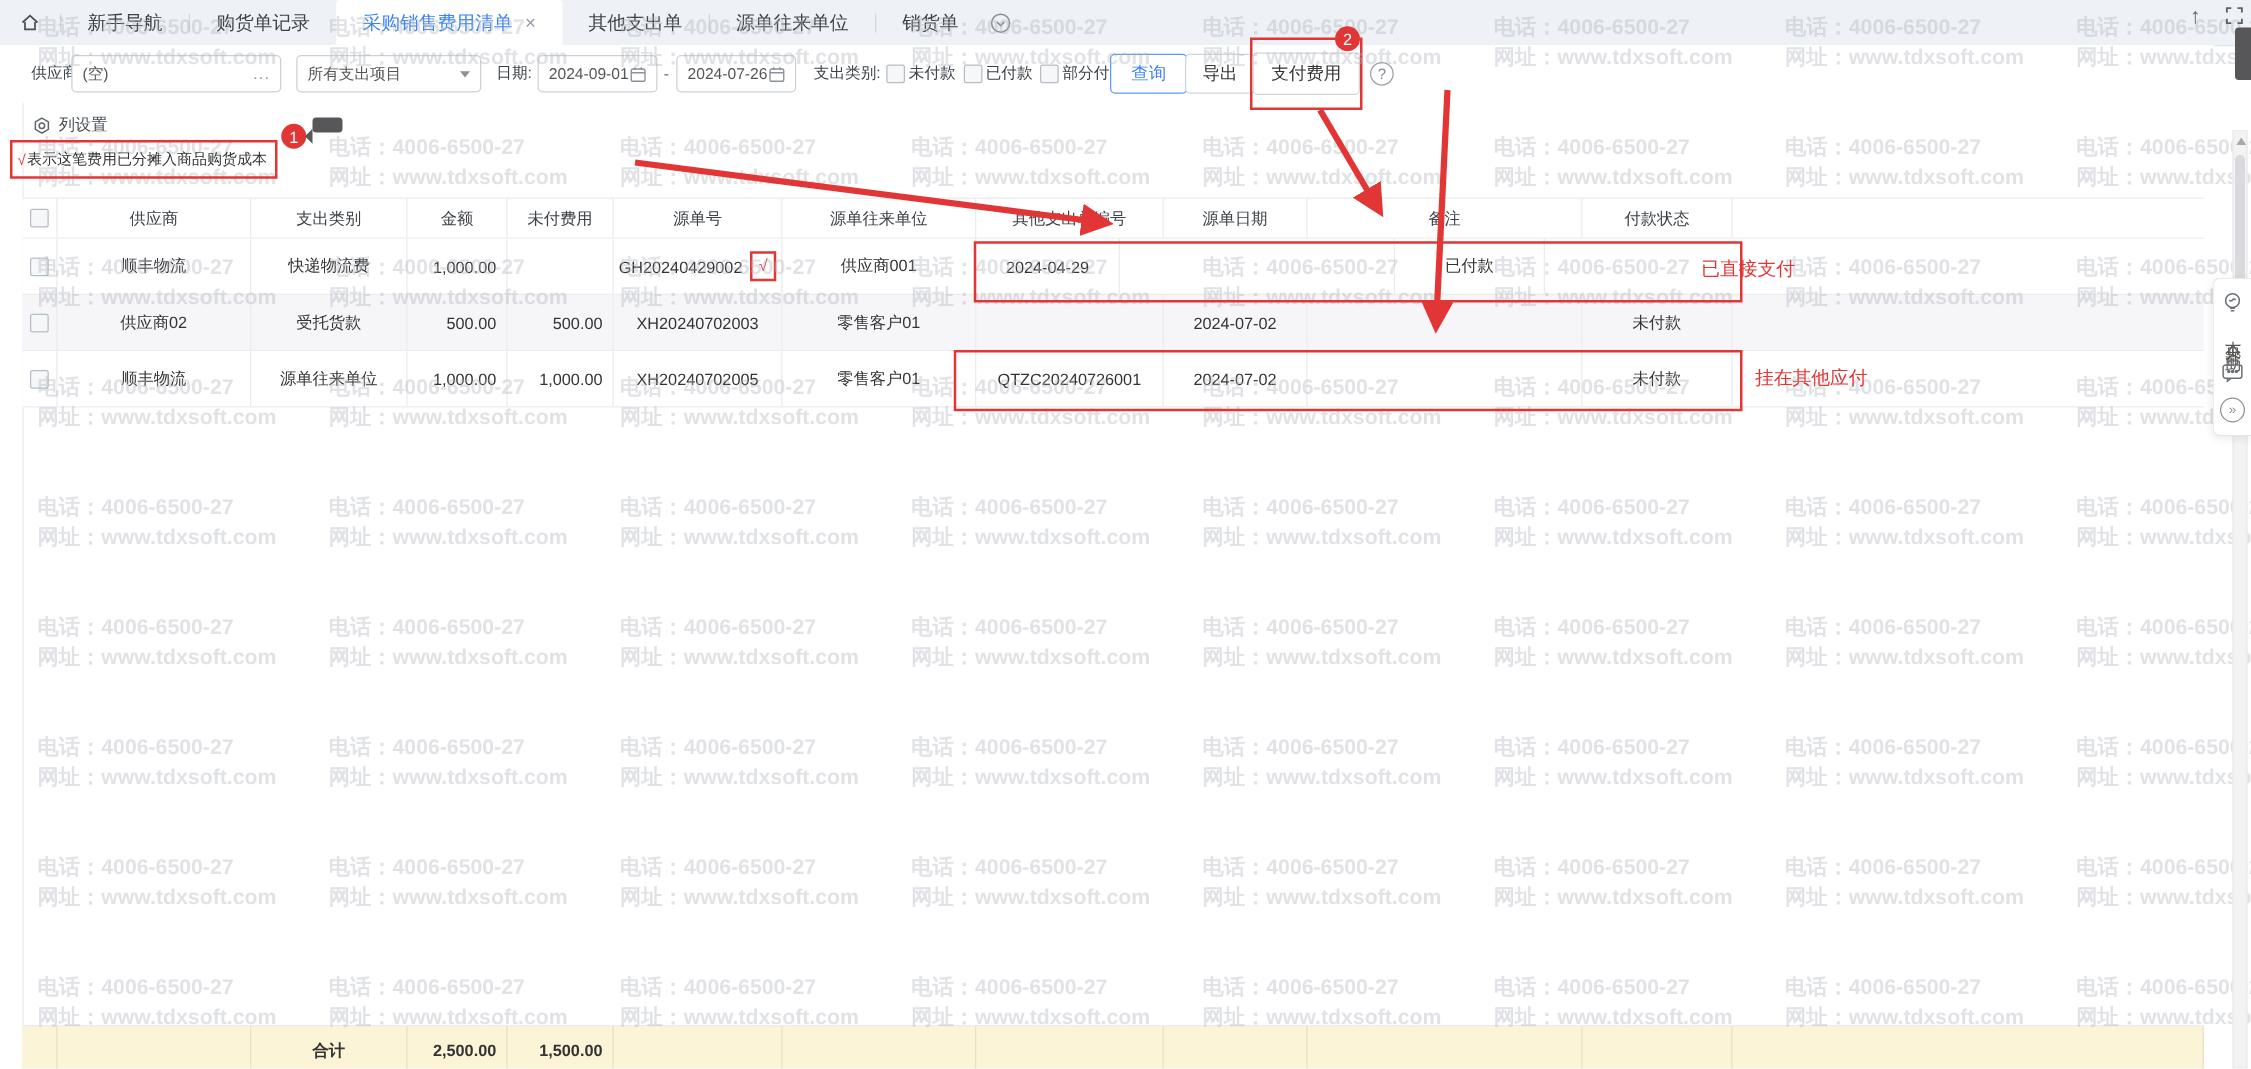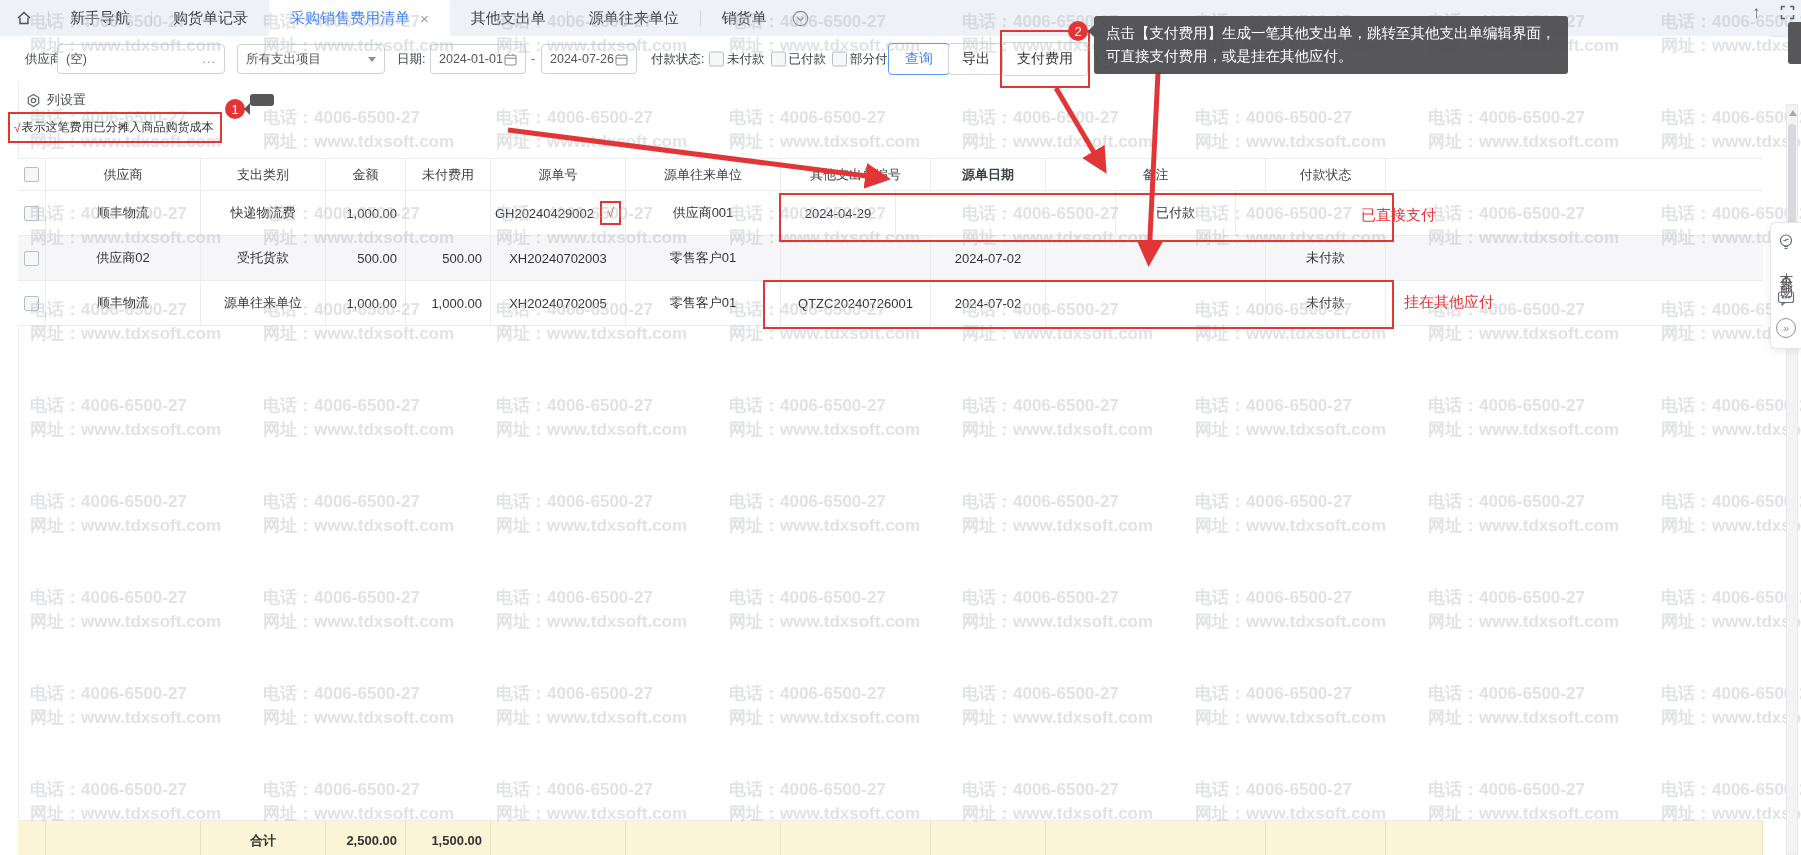--- a/index.html
+++ b/index.html
@@ -291,39 +291,39 @@
     <div class="fb inputbox" style="left:57px;width:168px">
       <span>(空)</span>
       <span class="more">...</span>
     </div>
     <div class="fb inputbox" style="left:237px;width:148px">
       <span>所有支出项目</span>
       <span class="caret"></span>
     </div>
     <span class="fb flabel" style="left:397px">日期:</span>
     <div class="fb inputbox" style="left:430px;width:96px">
-      <span>2024-01-01</span>
+      <span>2024-09-01</span>
       <svg width="13" height="13" viewBox="0 0 13 13" fill="none" stroke="#8b9199" stroke-width="1.1">
         <rect x="1" y="2.2" width="11" height="9.8" rx="1.5"></rect>
           <line x1="1" y1="5.2" x2="12" y2="5.2"></line>
           <line x1="4" y1="0.8" x2="4" y2="3"></line>
           <line x1="9" y1="0.8" x2="9" y2="3"></line>
       </svg>
     </div>
     <span class="fb dash" style="left:531px">-</span>
     <div class="fb inputbox" style="left:541px;width:96px">
       <span>2024-07-26</span>
       <svg width="13" height="13" viewBox="0 0 13 13" fill="none" stroke="#8b9199" stroke-width="1.1">
         <rect x="1" y="2.2" width="11" height="9.8" rx="1.5"></rect>
           <line x1="1" y1="5.2" x2="12" y2="5.2"></line>
           <line x1="4" y1="0.8" x2="4" y2="3"></line>
           <line x1="9" y1="0.8" x2="9" y2="3"></line>
       </svg>
     </div>
-    <span class="fb flabel" style="left:651px">付款状态:</span>
+    <span class="fb flabel" style="left:651px">支出类别:</span>
     <div id="pay-options" class="fb" style="left:709px">
         <span class="opt">
           <span class="cbx"></span>
           <span>未付款</span>
         </span>
         <span class="opt">
           <span class="cbx"></span>
           <span>已付款</span>
         </span>
         <span class="opt">
@@ -354,21 +354,21 @@
         <div class="tcell cb">
           <span class="cbx" style="margin-right: 0px;"></span>
         </div>
         <div class="tcell" style="flex: 0 0 155px;">供应商</div>
         <div class="tcell" style="flex: 0 0 125px;">支出类别</div>
         <div class="tcell" style="flex: 0 0 80px;">金额</div>
         <div class="tcell" style="flex: 0 0 85px;">未付费用</div>
         <div class="tcell" style="flex: 0 0 135px;">源单号</div>
         <div class="tcell" style="flex: 0 0 155px;">源单往来单位</div>
         <div class="tcell" style="flex: 0 0 150px;">其他支出单编号</div>
-        <div class="tcell" style="flex: 0 0 115px; font-weight: bold;">源单日期</div>
+        <div class="tcell" style="flex: 0 0 115px;">源单日期</div>
         <div class="tcell" style="flex: 0 0 220px;">备注</div>
         <div class="tcell" style="flex: 0 0 120px;">付款状态</div>
         <div class="tcell fill"></div>
       </div>
       <div class="trow">
         <div class="tcell cb">
           <span class="cbx" style="margin-right: 0px;"></span>
         </div>
         <div class="tcell" style="flex: 0 0 155px;">顺丰物流</div>
         <div class="tcell" style="flex: 0 0 125px;">快递物流费</div>
@@ -440,25 +440,20 @@
     <span class="mk">√</span>
     <span>表示这笔费用已分摊入商品购货成本</span>
   </div>
 
   <div class="badge" style="left:225px;top:99px">1</div>
   <div class="tooltip" style="left:250px;top:94px">
     <span class="notch"></span>
   </div>
 
   <div class="badge" style="left:1068px;top:21px">2</div>
-  <div class="tooltip" style="left:1094px;top:16px">
-    <span class="notch"></span>
-    <div>点击【支付费用】生成一笔其他支出单，跳转至其他支出单编辑界面，</div>
-    <div>可直接支付费用，或是挂在其他应付。</div>
-  </div>
 
   <div class="row-box" style="left:779px;top:193px;width:611px;height:45px"></div>
   <div class="row-box" style="left:763px;top:280px;width:627px;height:45px"></div>
   <div class="red-note" style="left:1361px;top:206px">已直接支付</div>
   <div class="red-note" style="left:1404px;top:293px">挂在其他应付</div>
 
   <svg class="arrows" width="1801" height="855" viewBox="0 0 1801 855">
     <defs>
       <marker id="ah" viewBox="0 0 10 10" refX="6.5" refY="5" markerWidth="5.2" markerHeight="5.2" orient="auto">
         <path d="M0,0 L10,5 L0,10 Z" fill="#e23636"></path>

